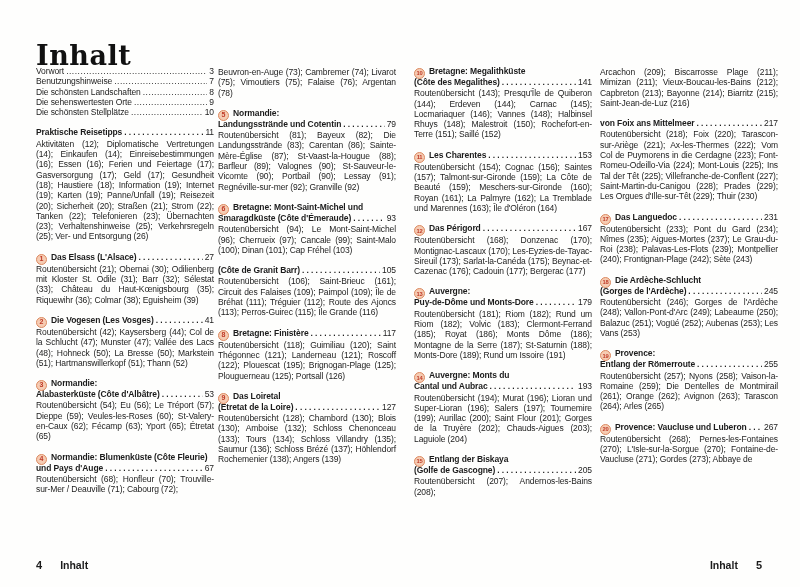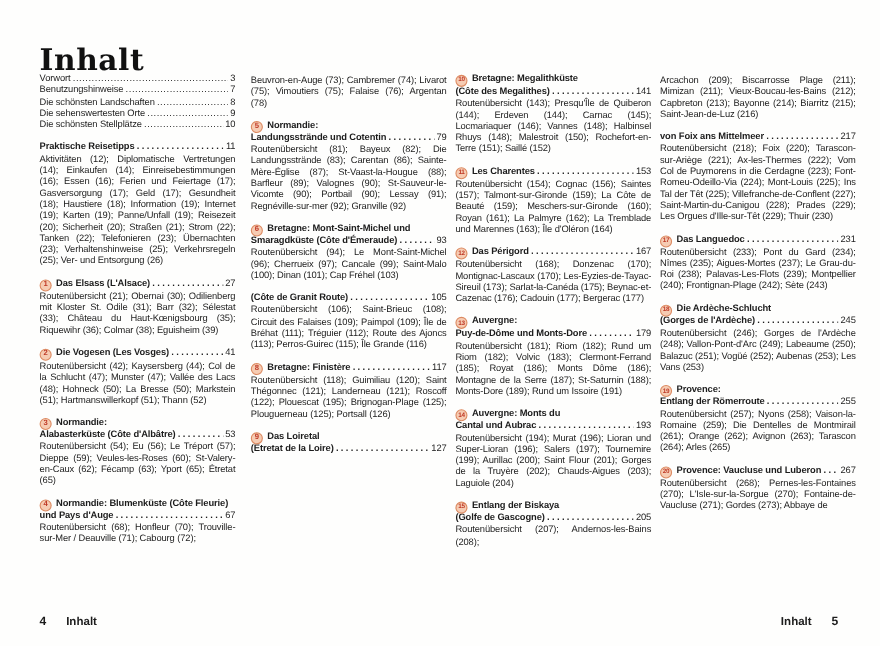--- a/index.html
+++ b/index.html
@@ -10,21 +10,21 @@
   .page-title{
     position:absolute;left:36px;top:22px;
     font-family:"DejaVu Serif",serif;font-weight:bold;font-size:27px;color:#111;
     letter-spacing:.5px;
   }
   .col{
     position:absolute;top:66px;width:178px;
     font-size:8.5px;line-height:10.3px;letter-spacing:-.1px;
     text-align:justify;
   }
-  #col1{left:36px}#col2{left:228px}#col3{left:414px}#col4{left:600px}
+  #col1{left:36px}#col2{left:218px}#col3{left:414px}#col4{left:600px}
   .block{margin-bottom:10px;}
   .row{display:flex;align-items:flex-start;}
   .head{font-weight:bold;}
   .t{white-space:nowrap;}
   .leader{flex:1 1 auto;overflow:hidden;white-space:nowrap;margin:0 2px;min-width:8px;}
   .leader.spaced::after{content:" . . . . . . . . . . . . . . . . . . . . . . . . . . . . . . . . . . . . . . . .";font-weight:bold;}
   .leader.tight::after{content:"........................................................................";font-weight:normal;letter-spacing:.5px;}
   .pg{font-weight:normal;flex:none;}
   .pg.fm{font-weight:normal;}
   .body{margin-top:1px;hyphens:auto;-webkit-hyphens:auto;}
@@ -152,45 +152,46 @@
       </div>
       <div class="row head">
         <span class="t">Smaragdküste (Côte d'Émeraude)</span>
         <span class="leader spaced"></span>
         <span class="pg">93</span>
       </div>
       <div class="body">Routenübersicht (94); Le Mont-Saint-Michel (96); Cherrueix (97); Cancale (99); Saint-Malo (100); Dinan (101); Cap Fréhel (103)</div>
     </div>
     <div class="block chapter">
       <div class="row head">
-        <span class="t">(Côte de Granit Route)</span>
+        <span class="t">(Côte de Granit Barr)</span>
         <span class="leader spaced"></span>
         <span class="pg">105</span>
       </div>
-      <div class="body">Routenübersicht (106); Saint-Brieuc (108); Circuit des Falaises (109); Paimpol (109); Île de Bréhat (111); Tréguier (112); Route des Ajoncs (113); Perros-Guirec (115); Île Grande (116)</div>
+      <div class="body">Routenübersicht (106); Saint-Brieuc (161); Circuit des Falaises (109); Paimpol (109); Île de Bréhat (111); Tréguier (112); Route des Ajoncs (113); Perros-Guirec (115); Île Grande (116)</div>
     </div>
     <div class="block chapter">
       <div class="row head">
         <span class="badge">8</span>
         <span class="t">Bretagne: Finistère</span>
         <span class="leader spaced"></span>
         <span class="pg">117</span>
       </div>
       <div class="body">Routenübersicht (118); Guimiliau (120); Saint Thégonnec (121); Landerneau (121); Roscoff (122); Plouescat (195); Brignogan-Plage (125); Plouguerneau (125); Portsall (126)</div>
     </div>
     <div class="block chapter">
       <div class="row head">
         <span class="badge">9</span>
         <span class="t">Das Loiretal</span>
       </div>
       <div class="row head">
         <span class="t">(Étretat de la Loire)</span>
         <span class="leader spaced"></span>
         <span class="pg">127</span>
       </div>
+      <div class="body">Routenübersicht (128); Chambord (130); Blois (130); Amboise (132); Schloss Chenonceau (133); Tours (134); Schloss Villandry (135); Saumur (136); Schloss Brézé (137); Höhlendorf Rochemenier (138); Angers (139)</div>
     </div>
   </div>
 <div class="col" id="col3">
     <div class="block chapter">
       <div class="row head">
         <span class="badge two">10</span>
         <span class="t">Bretagne: Megalithküste</span>
       </div>
       <div class="row head">
         <span class="t">(Côte des Megalithes)</span>

